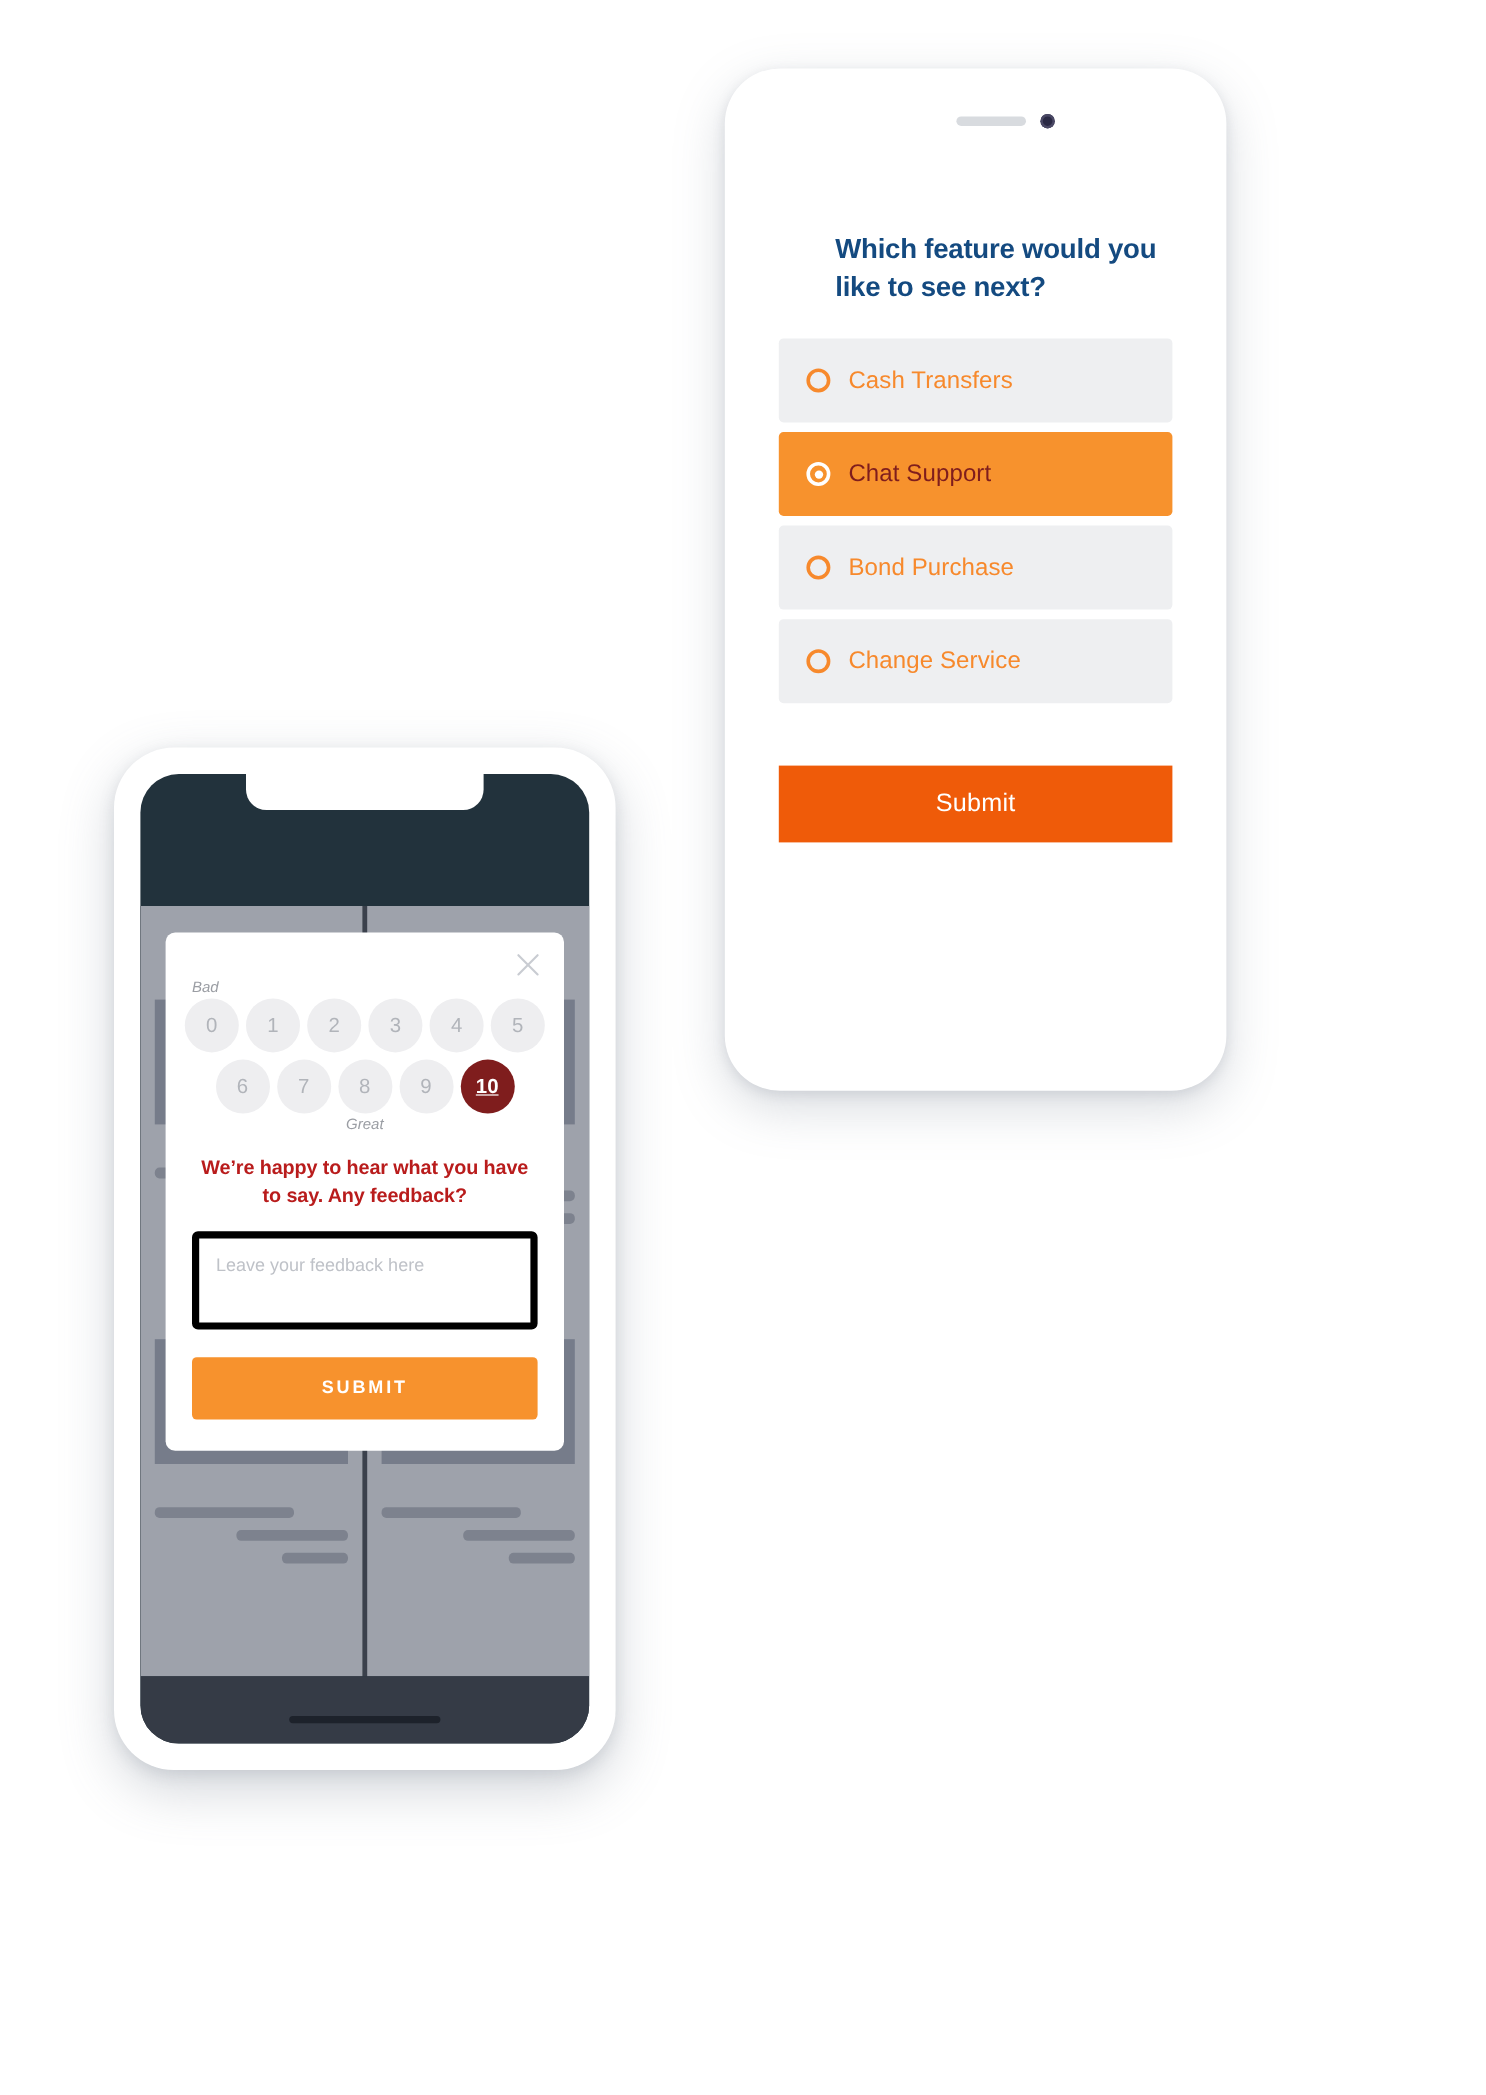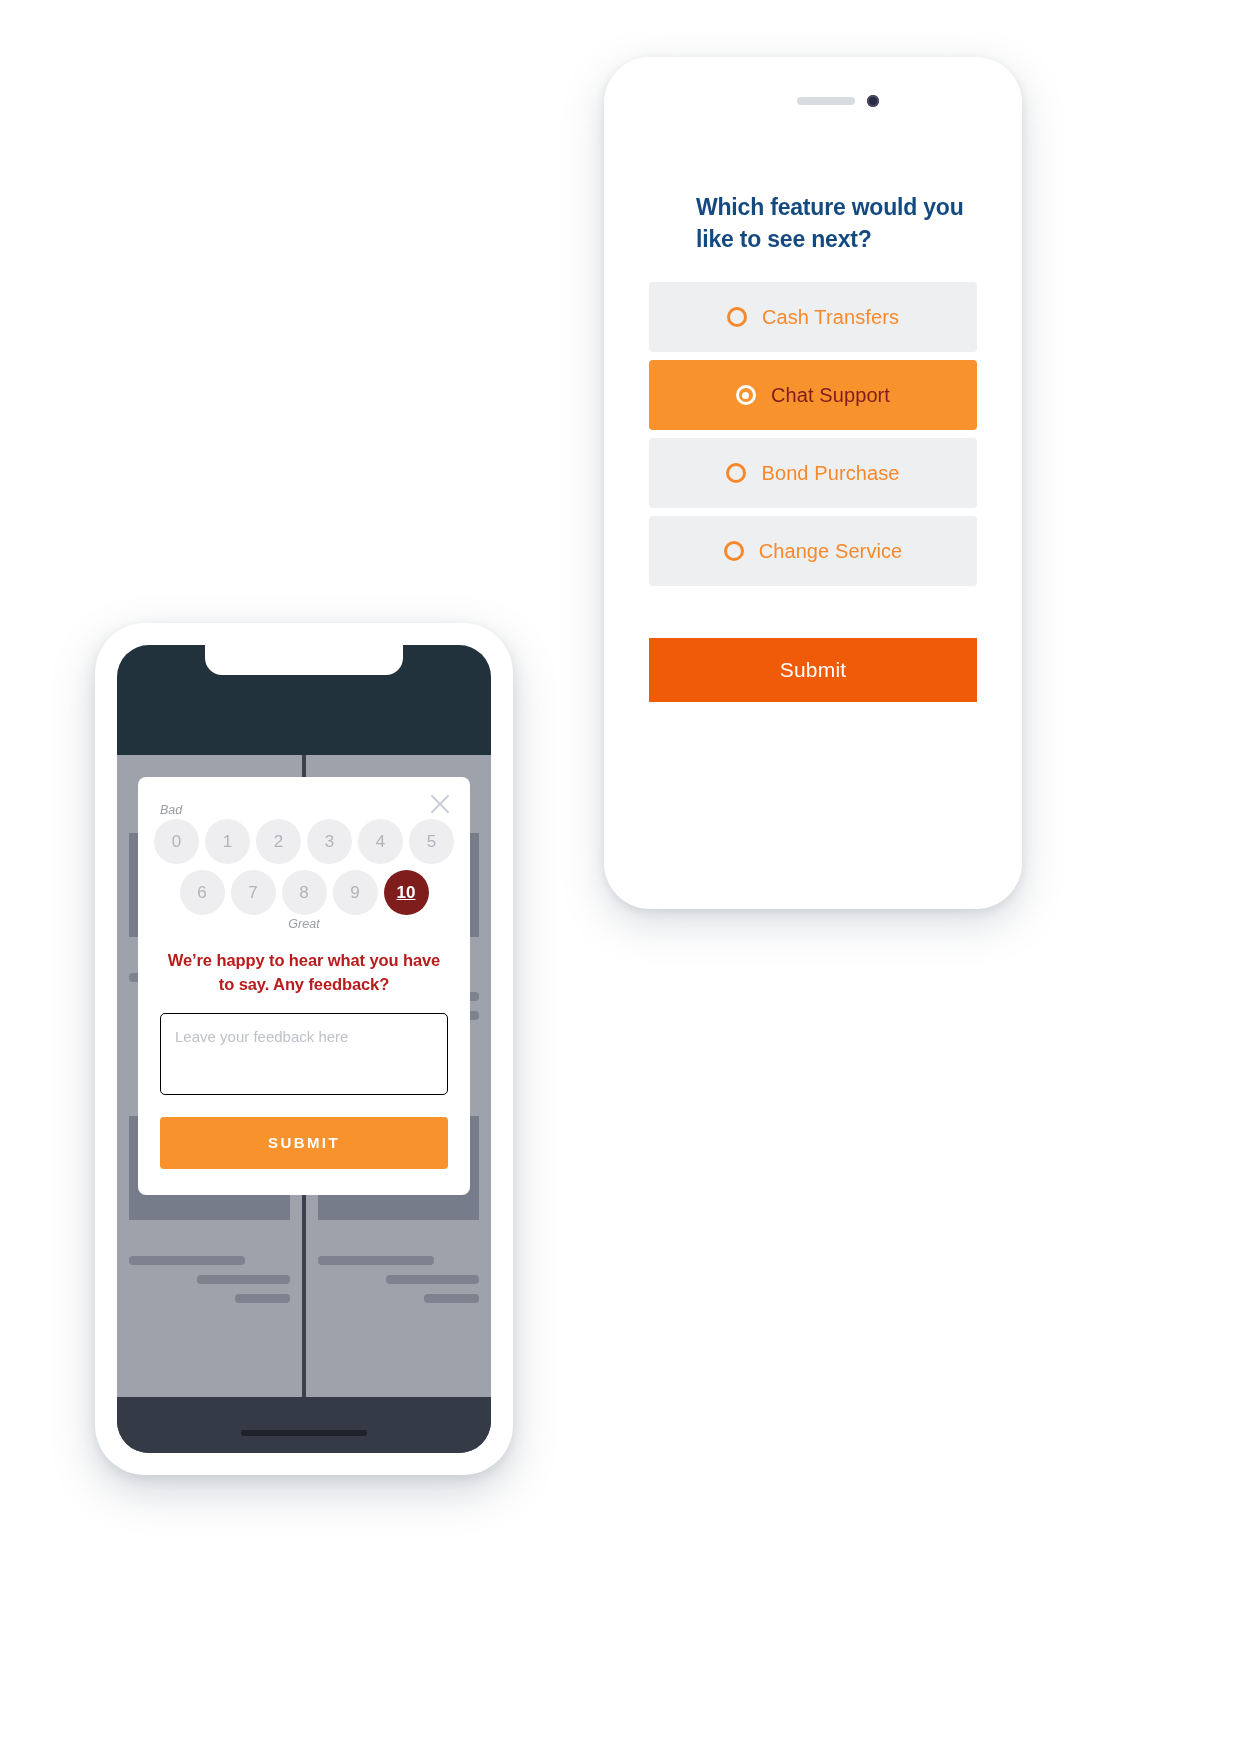--- a/index.html
+++ b/index.html
@@ -95,21 +95,20 @@
   .option-list { display: flex; flex-direction: column; gap: 8px; }
 
   .option {
     display: flex;
     align-items: center;
     height: 70px;
     padding: 0 23px;
     border-radius: 4px;
     background: #eeeff1;
     cursor: pointer;
-    justify-content: center;
   }
   .option.selected { background: #f7922d; }
 
   .radio {
     width: 20px;
     height: 20px;
     border-radius: 50%;
     border: 3.5px solid #f7892c;
     flex: 0 0 auto;
     margin-right: 15px;
@@ -272,21 +271,21 @@
     font-size: 16.5px;
     font-weight: bold;
     color: #1b1b1b;
     line-height: 1.45;
     letter-spacing: -0.1px;
   }
   .scale-label {
     font-size: 12.5px;
     font-style: italic;
     color: #9a9da3;
-    margin-top: 4px;
+    margin-top: 17px;
   }
   .scale-label.right { text-align: center; margin-top: 2px; }
 
   .scale-row {
     display: flex;
     justify-content: center;
     gap: 6px;
     margin-top: 2px;
   }
   .scale-row.row2 { margin-top: 6px; }
@@ -317,21 +316,21 @@
     font-weight: bold;
     color: #b91c1c;
     line-height: 1.45;
     letter-spacing: -0.1px;
   }
 
   .nps-textarea {
     margin-top: 16px;
     width: 100%;
     height: 82px;
-    border: 1px solid #000000;
+    border: 6px solid #000000;
     border-radius: 5px;
     padding: 14px 14px;
     font-family: "Liberation Sans", sans-serif;
     font-size: 15px;
     color: #555;
     resize: none;
     outline: none;
   }
   .nps-textarea::placeholder { color: #bfc2c8; }
 

